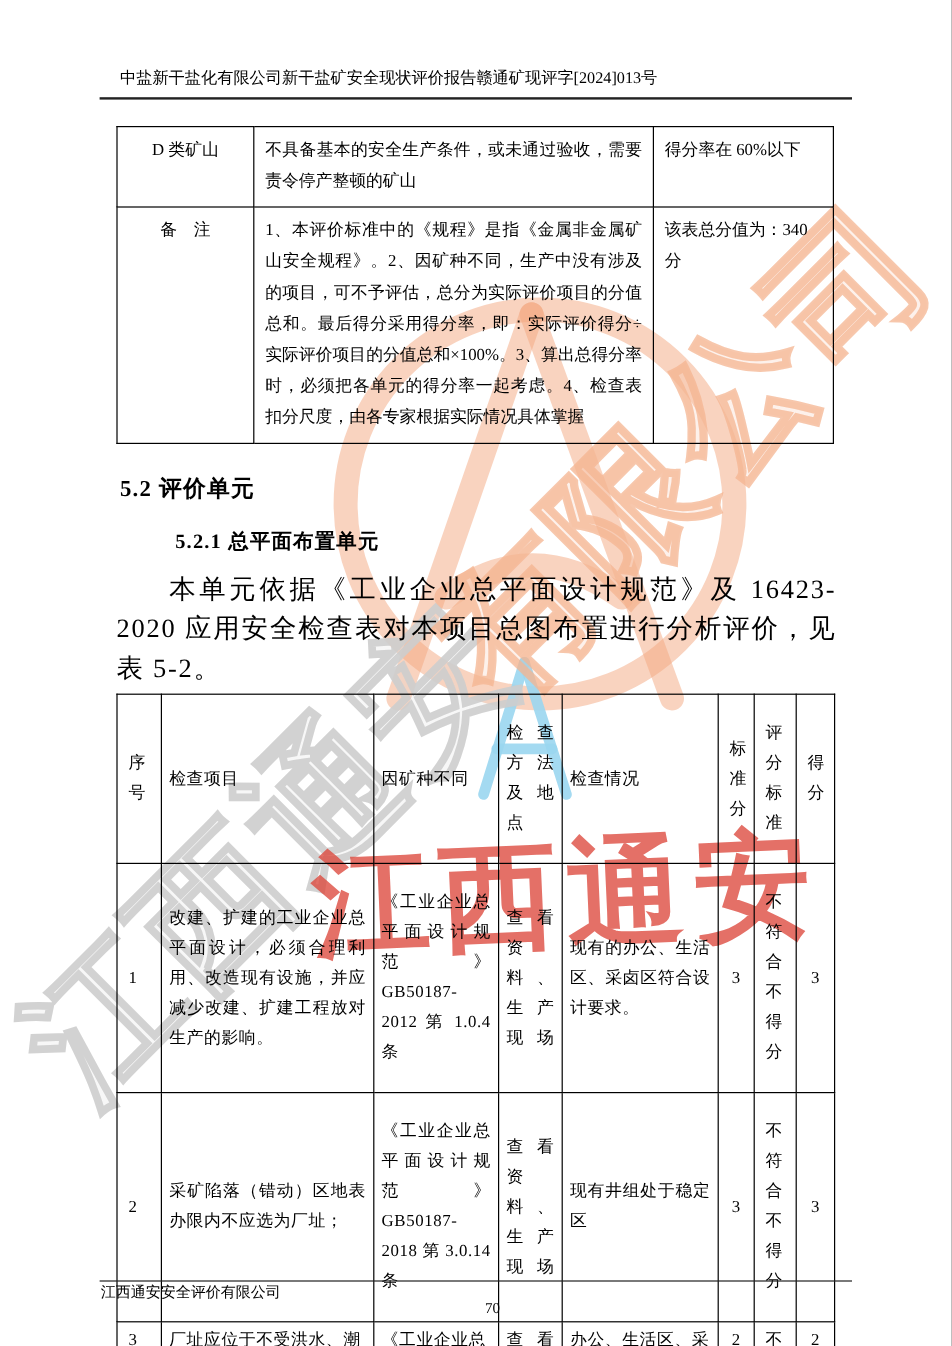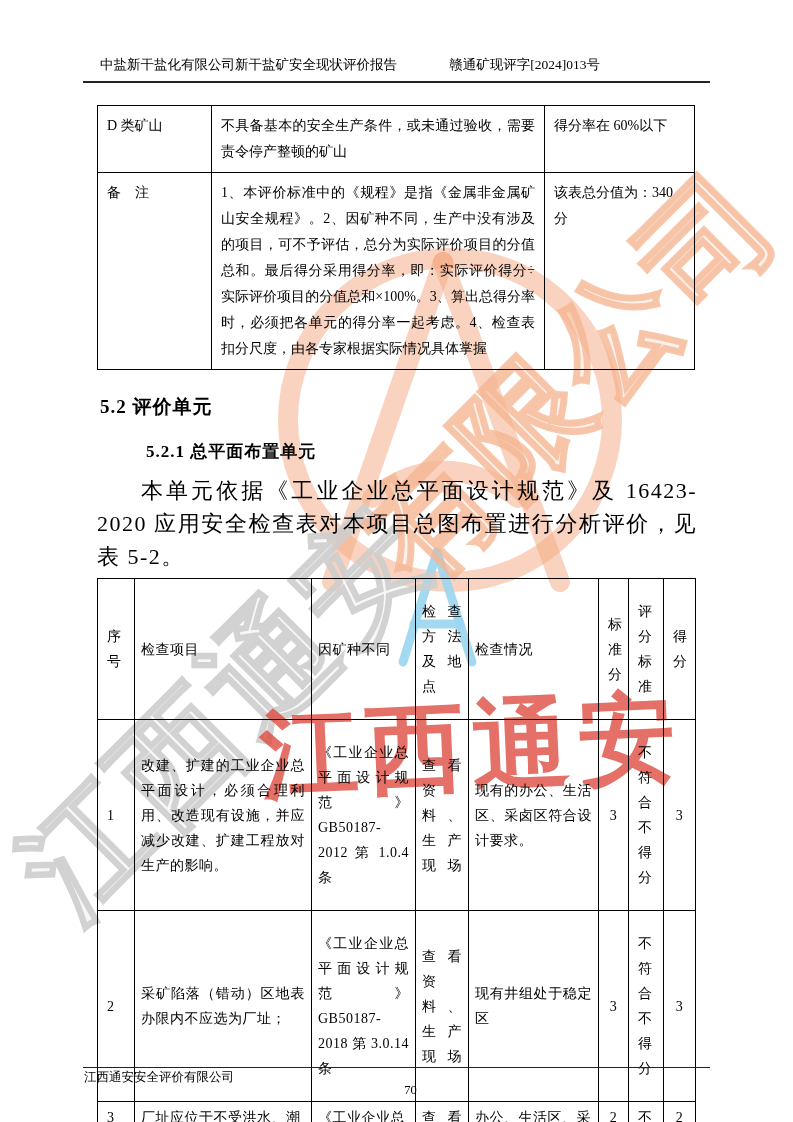--- a/index.html
+++ b/index.html
@@ -32,35 +32,34 @@
   .wm-red{
     position:absolute;left:260px;top:698px;
     font-size:98px;font-weight:bold;line-height:1;
     letter-spacing:8px;white-space:nowrap;
     color:rgba(221,72,60,0.78);
     transform:rotate(-2.5deg);
   }
   
   .content{position:relative;z-index:1;}
   .doc-header{
-    display:flex;justify-content:space-between;
+    display:flex;justify-content:flex-start;
     margin:56px 193px 0 100px;
     font-size:13.5px;
-    gap:36px;
   }
   .doc-header-rule{
     margin:7px 0 0 83px;width:627px;height:0;
     border-top:2px solid #222;
   }
   table{border-collapse:collapse;table-layout:fixed;}
   td{border:1px solid #000;box-sizing:border-box;}
   
   .tbl-top{margin:22px 0 0 97px;width:597px;font-size:14px;}
   .tbl-top td{vertical-align:top;padding:7px 9px;line-height:26px;}
-  .tbl-top .lab{text-align:left;}
+  .tbl-top .lab{text-align:center;}
   .tbl-top .desc{text-align:justify;}
   
   .h2{margin:24px 0 0 100px;font-size:19px;font-weight:bold;letter-spacing:1px;}
   .h3{margin:20px 0 0 146px;font-size:17px;font-weight:bold;letter-spacing:1px;}
   .para{
     margin:11px 0 0 97px;width:600px;
     font-size:22px;line-height:33px;letter-spacing:1.5px;
     text-indent:2em;text-align:justify;
   }
   .tbl-title{

